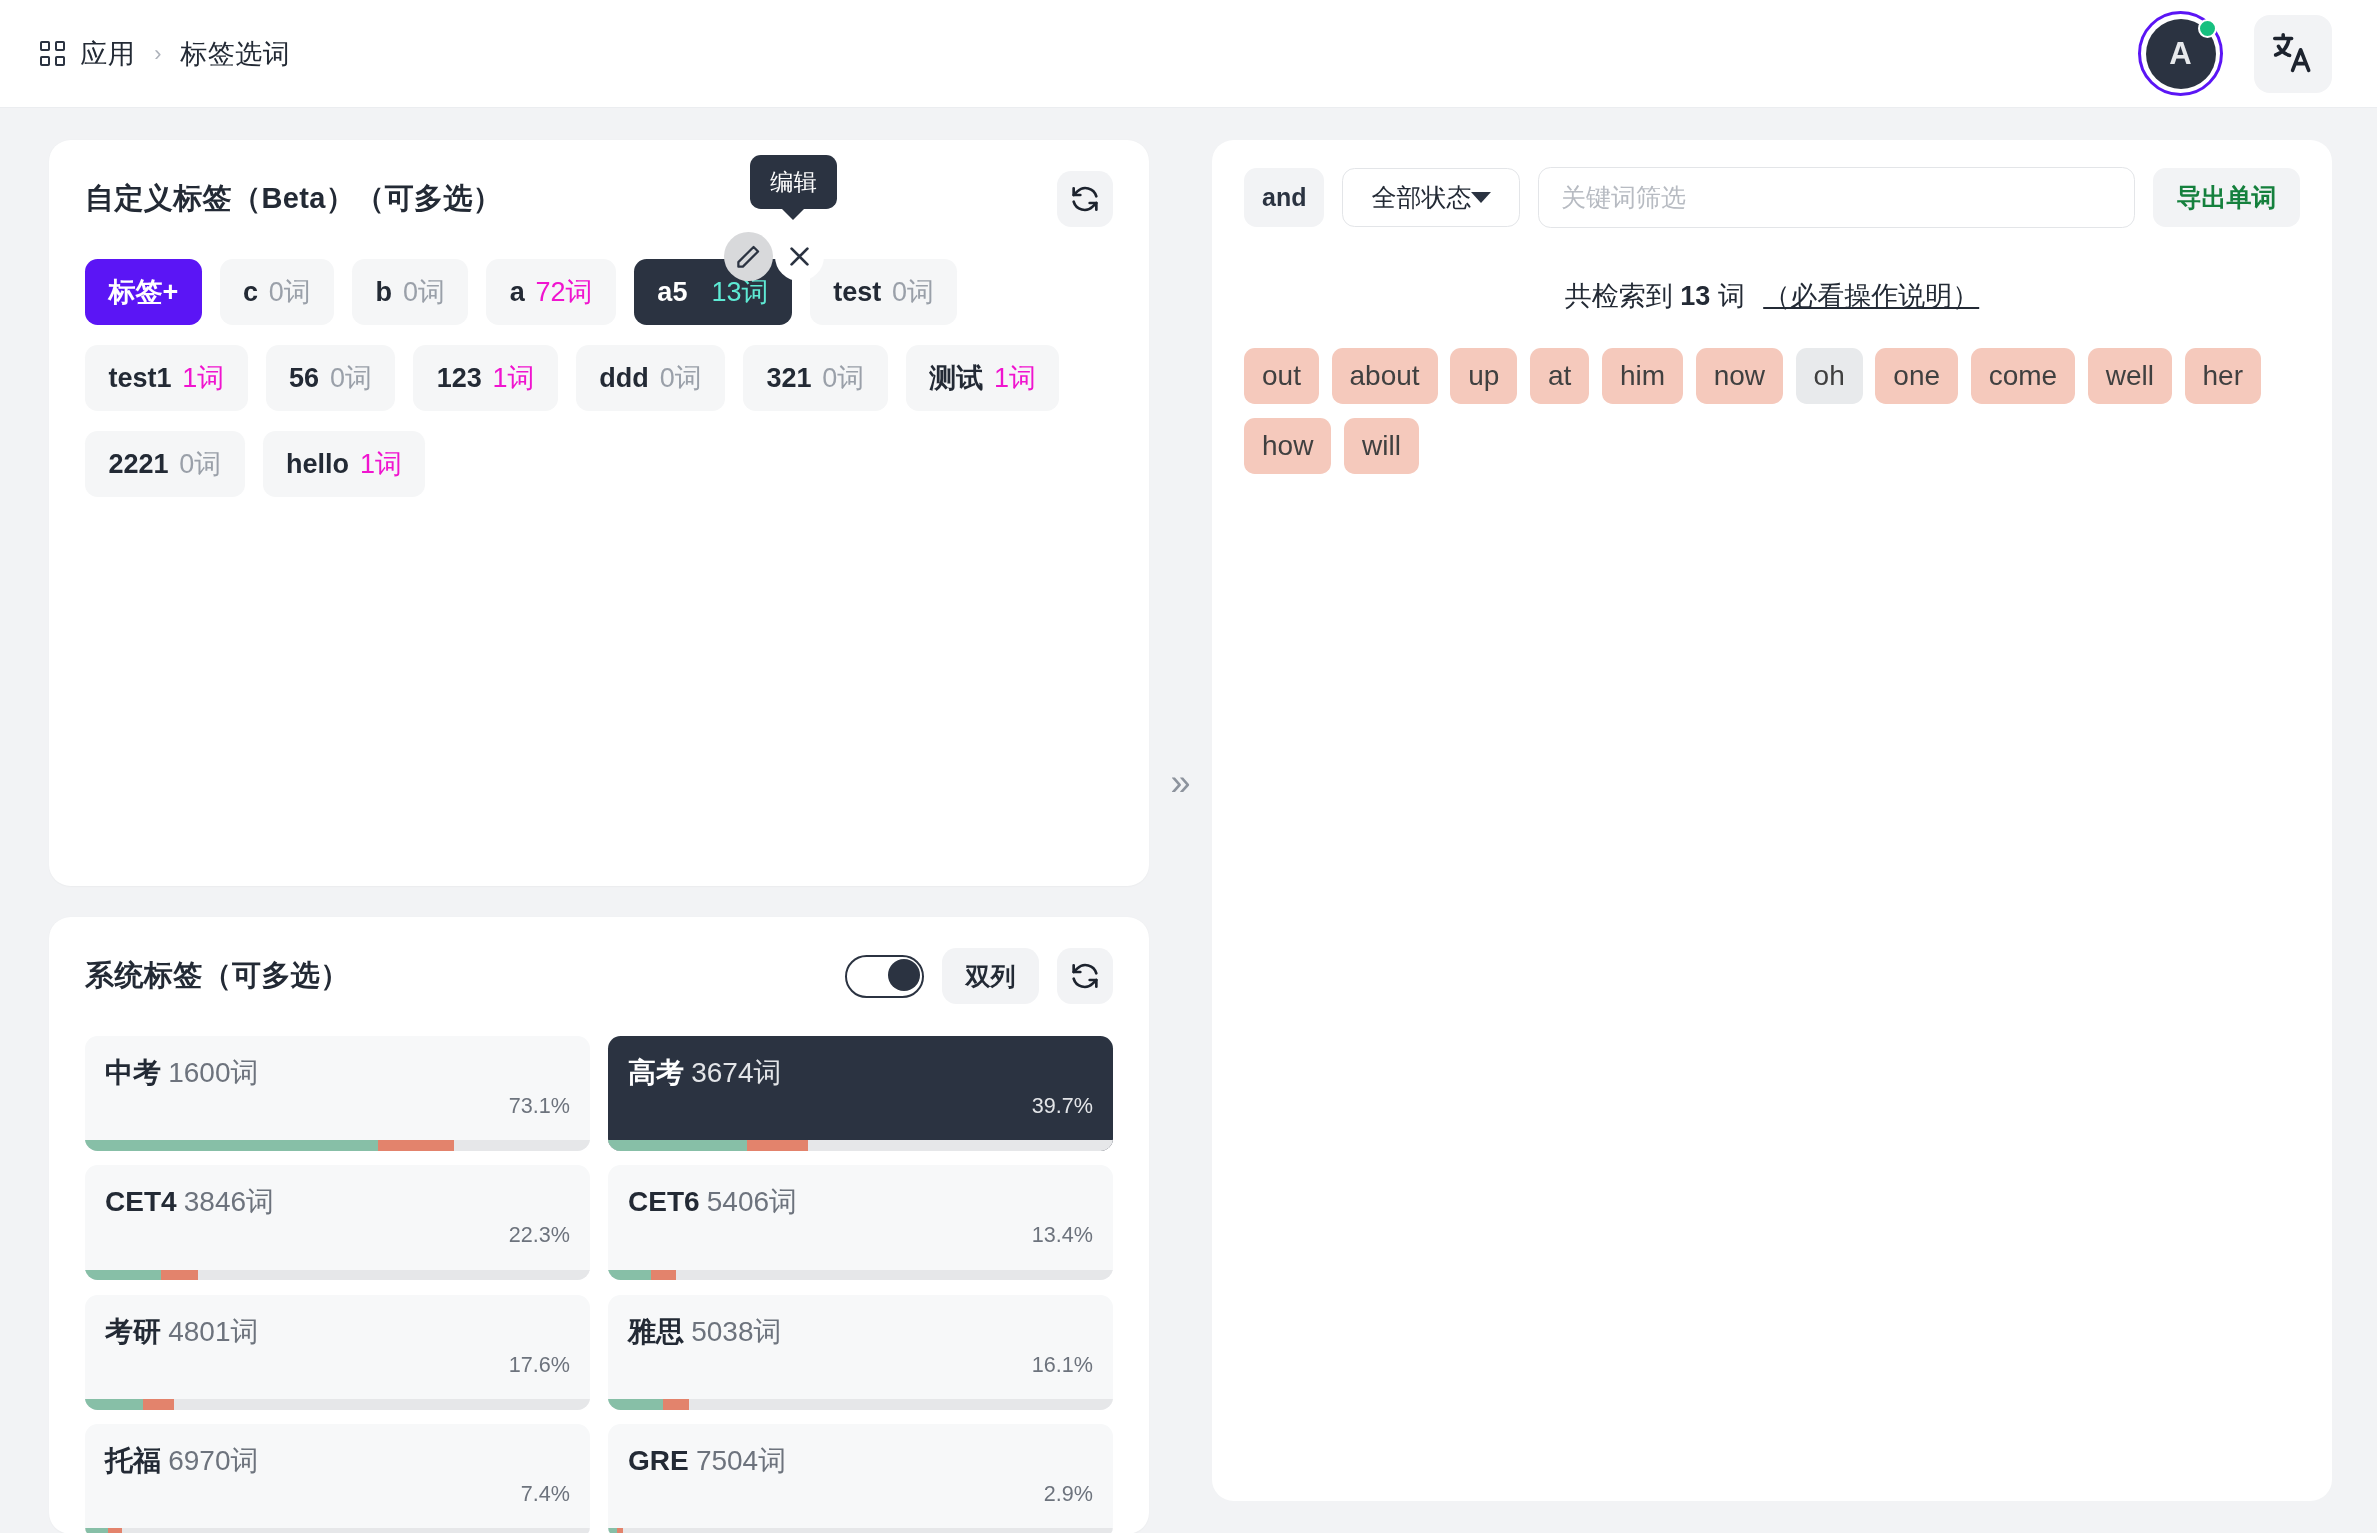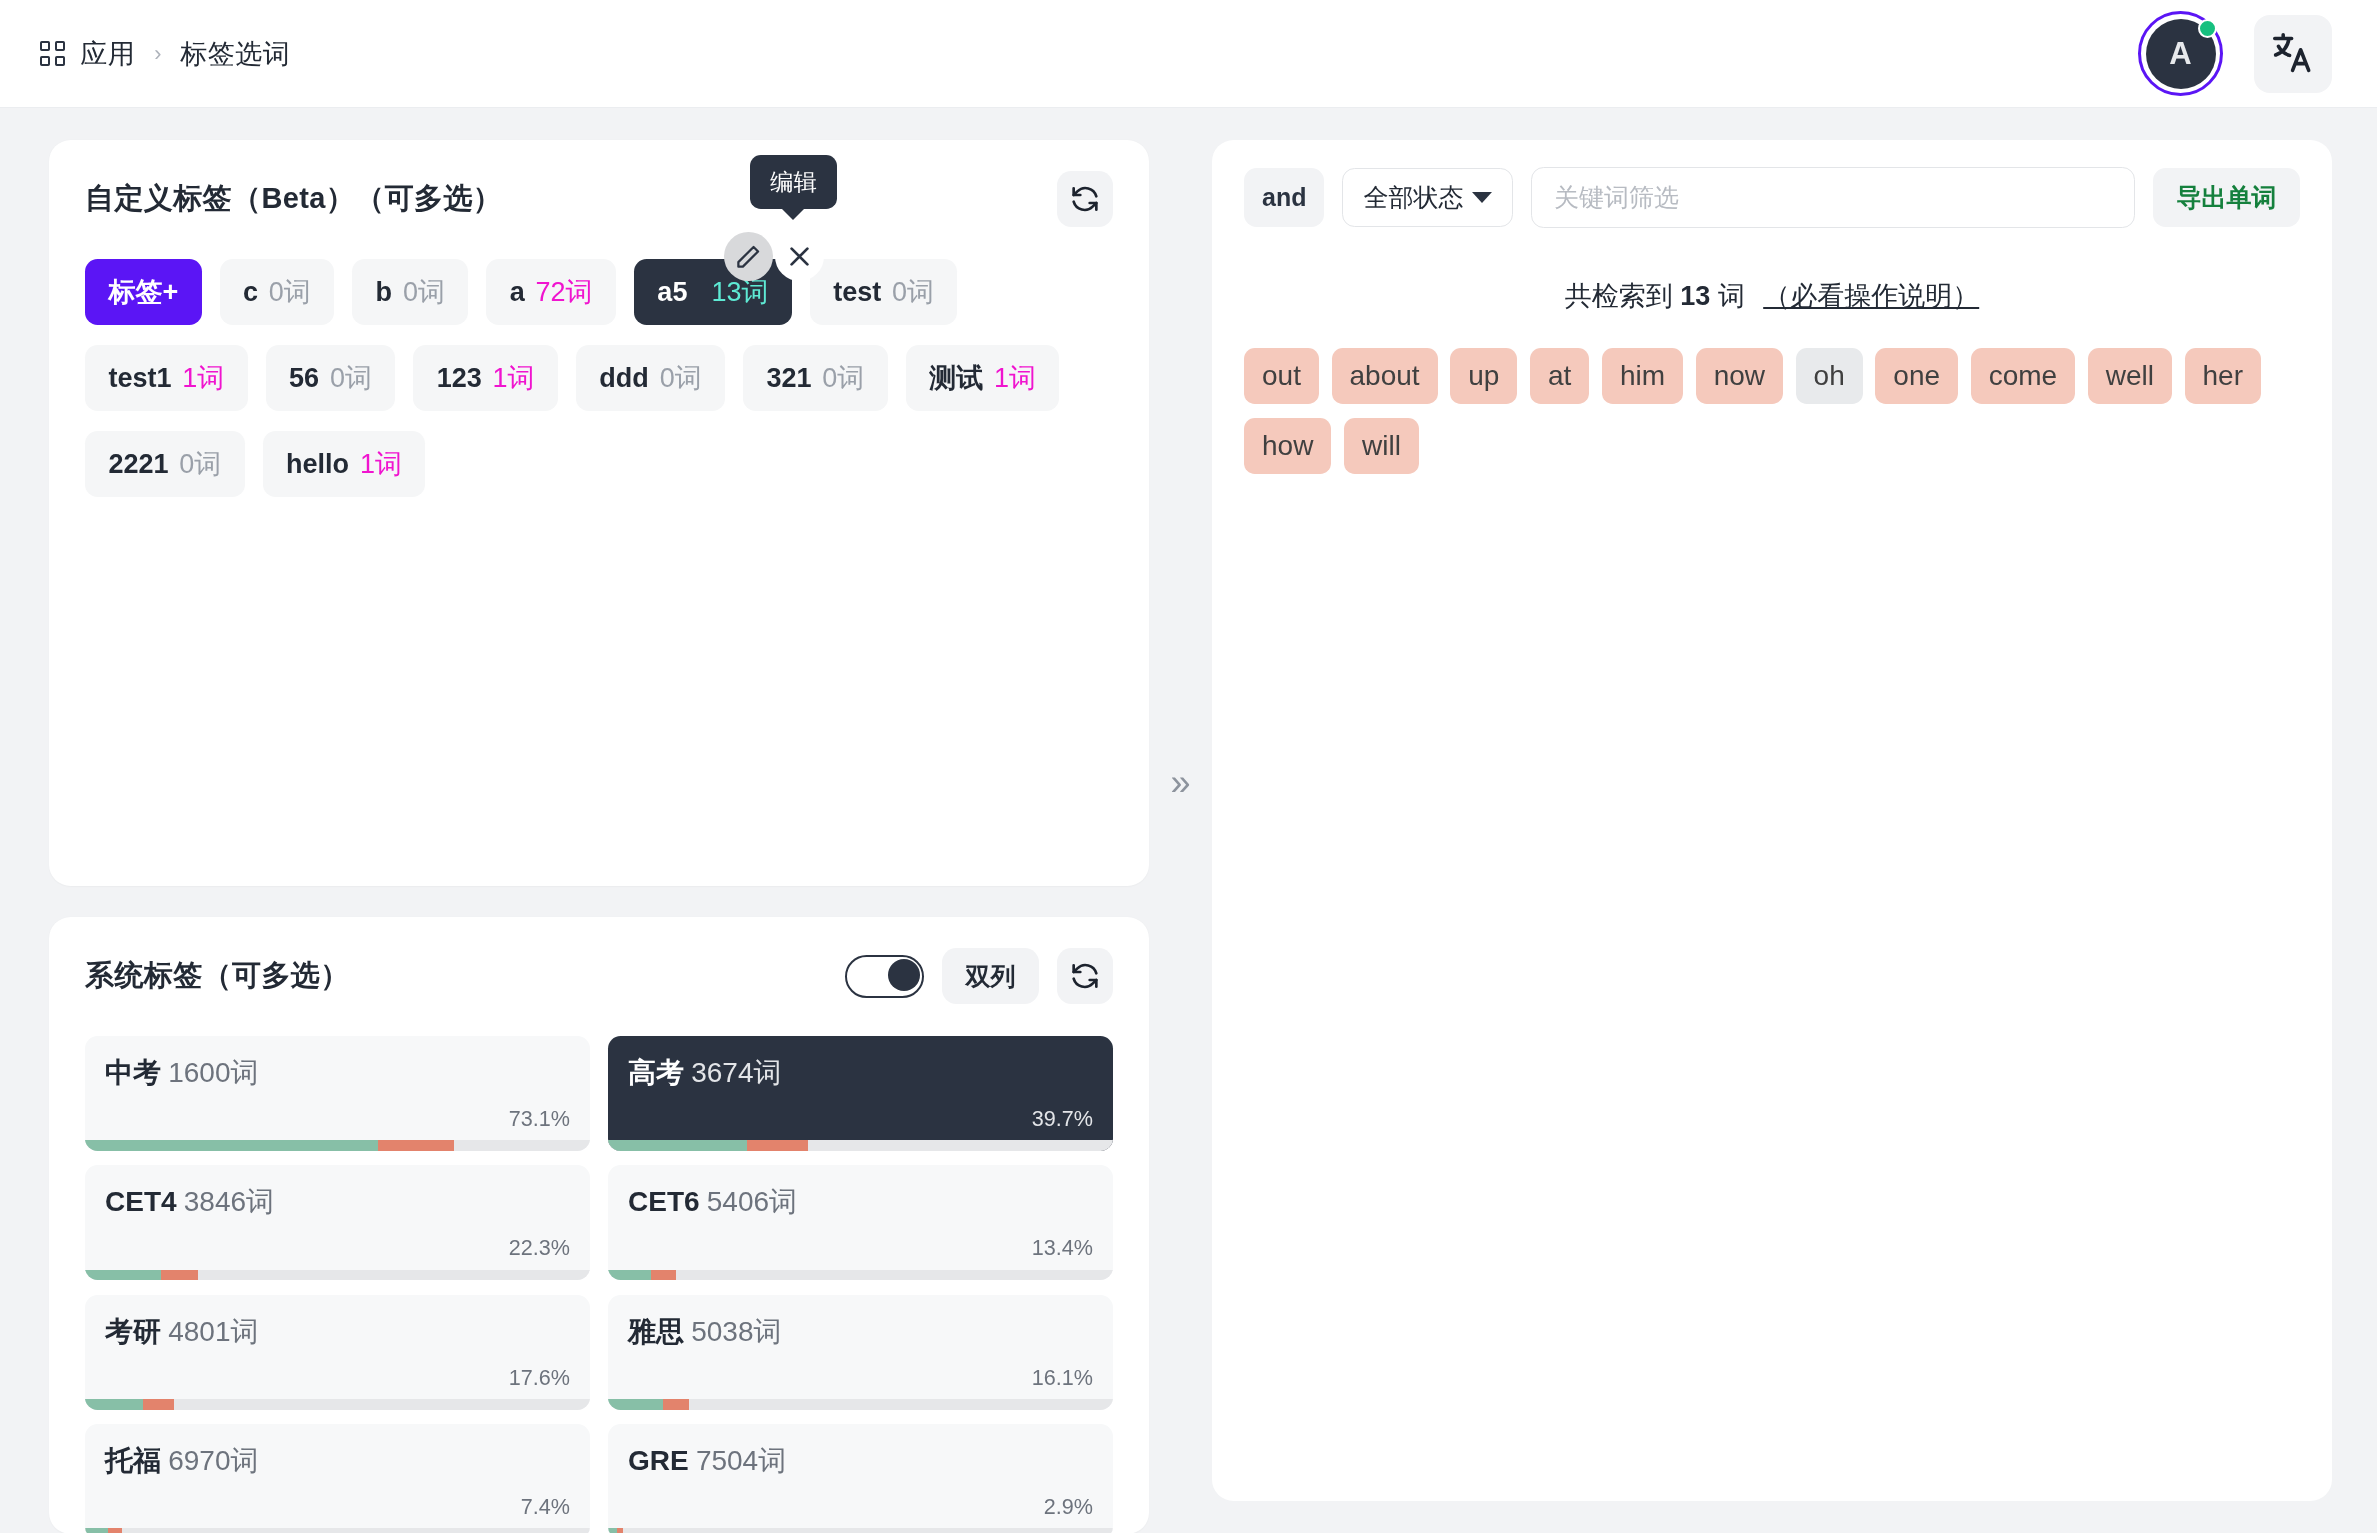--- a/index.html
+++ b/index.html
@@ -198,21 +198,21 @@
     padding: 18px 20px 0 20px;
     position: relative;
     overflow: hidden;
   }
   .sys-card.selected { background: #2b3341; }
   .sys-name { font-size: 28px; font-weight: 700; color: #232a35; }
   .sys-count { font-size: 28px; font-weight: 400; color: #6d737d; margin-left: 7.2px; }
   .sys-card.selected .sys-name { color: #ffffff; }
   .sys-card.selected .sys-count { color: #e3e5e8; }
   .sys-pct {
-    position: absolute; right: 20px; bottom: 19px;
+    position: absolute; right: 20px; bottom: 32px;
     font-size: 21.6px; color: #6d737d;
   }
   .sys-card.selected .sys-pct { color: #e3e5e8; }
   .sys-bar {
     position: absolute; left: 0; right: 0; bottom: 0;
     height: 10.8px; background: #e6e7e9;
     display: flex;
   }
   .sys-bar .seg-green { background: #87bfa7; height: 100%; }
   .sys-bar .seg-red { background: #e3836c; height: 100%; }
@@ -225,22 +225,22 @@
     min-height: 1361px;
   }
   .filter-row { display: flex; align-items: center; gap: 18px; }
   .and-chip {
     background: #f2f3f5; border-radius: 12.6px;
     height: 59px; display: flex; align-items: center; padding: 0 18px;
     font-size: 25px; font-weight: 700; color: #2b3341;
   }
   .select-box {
     height: 59px; border: 1.8px solid #e3e5e8; border-radius: 12.6px;
-    display: flex; align-items: center; gap: 9px;
-    padding: 0 20px; font-size: 25px; color: #232a35;
+    display: flex; align-items: center; gap: 0;
+    padding: 0 28px; font-size: 25px; color: #232a35;
     background: #ffffff;
   }
   .caret {
     width: 0; height: 0;
     border-left: 10px solid transparent;
     border-right: 10px solid transparent;
     border-top: 11.7px solid #2b3341;
   }
   .kw-input {
     flex: 1; height: 61px;

